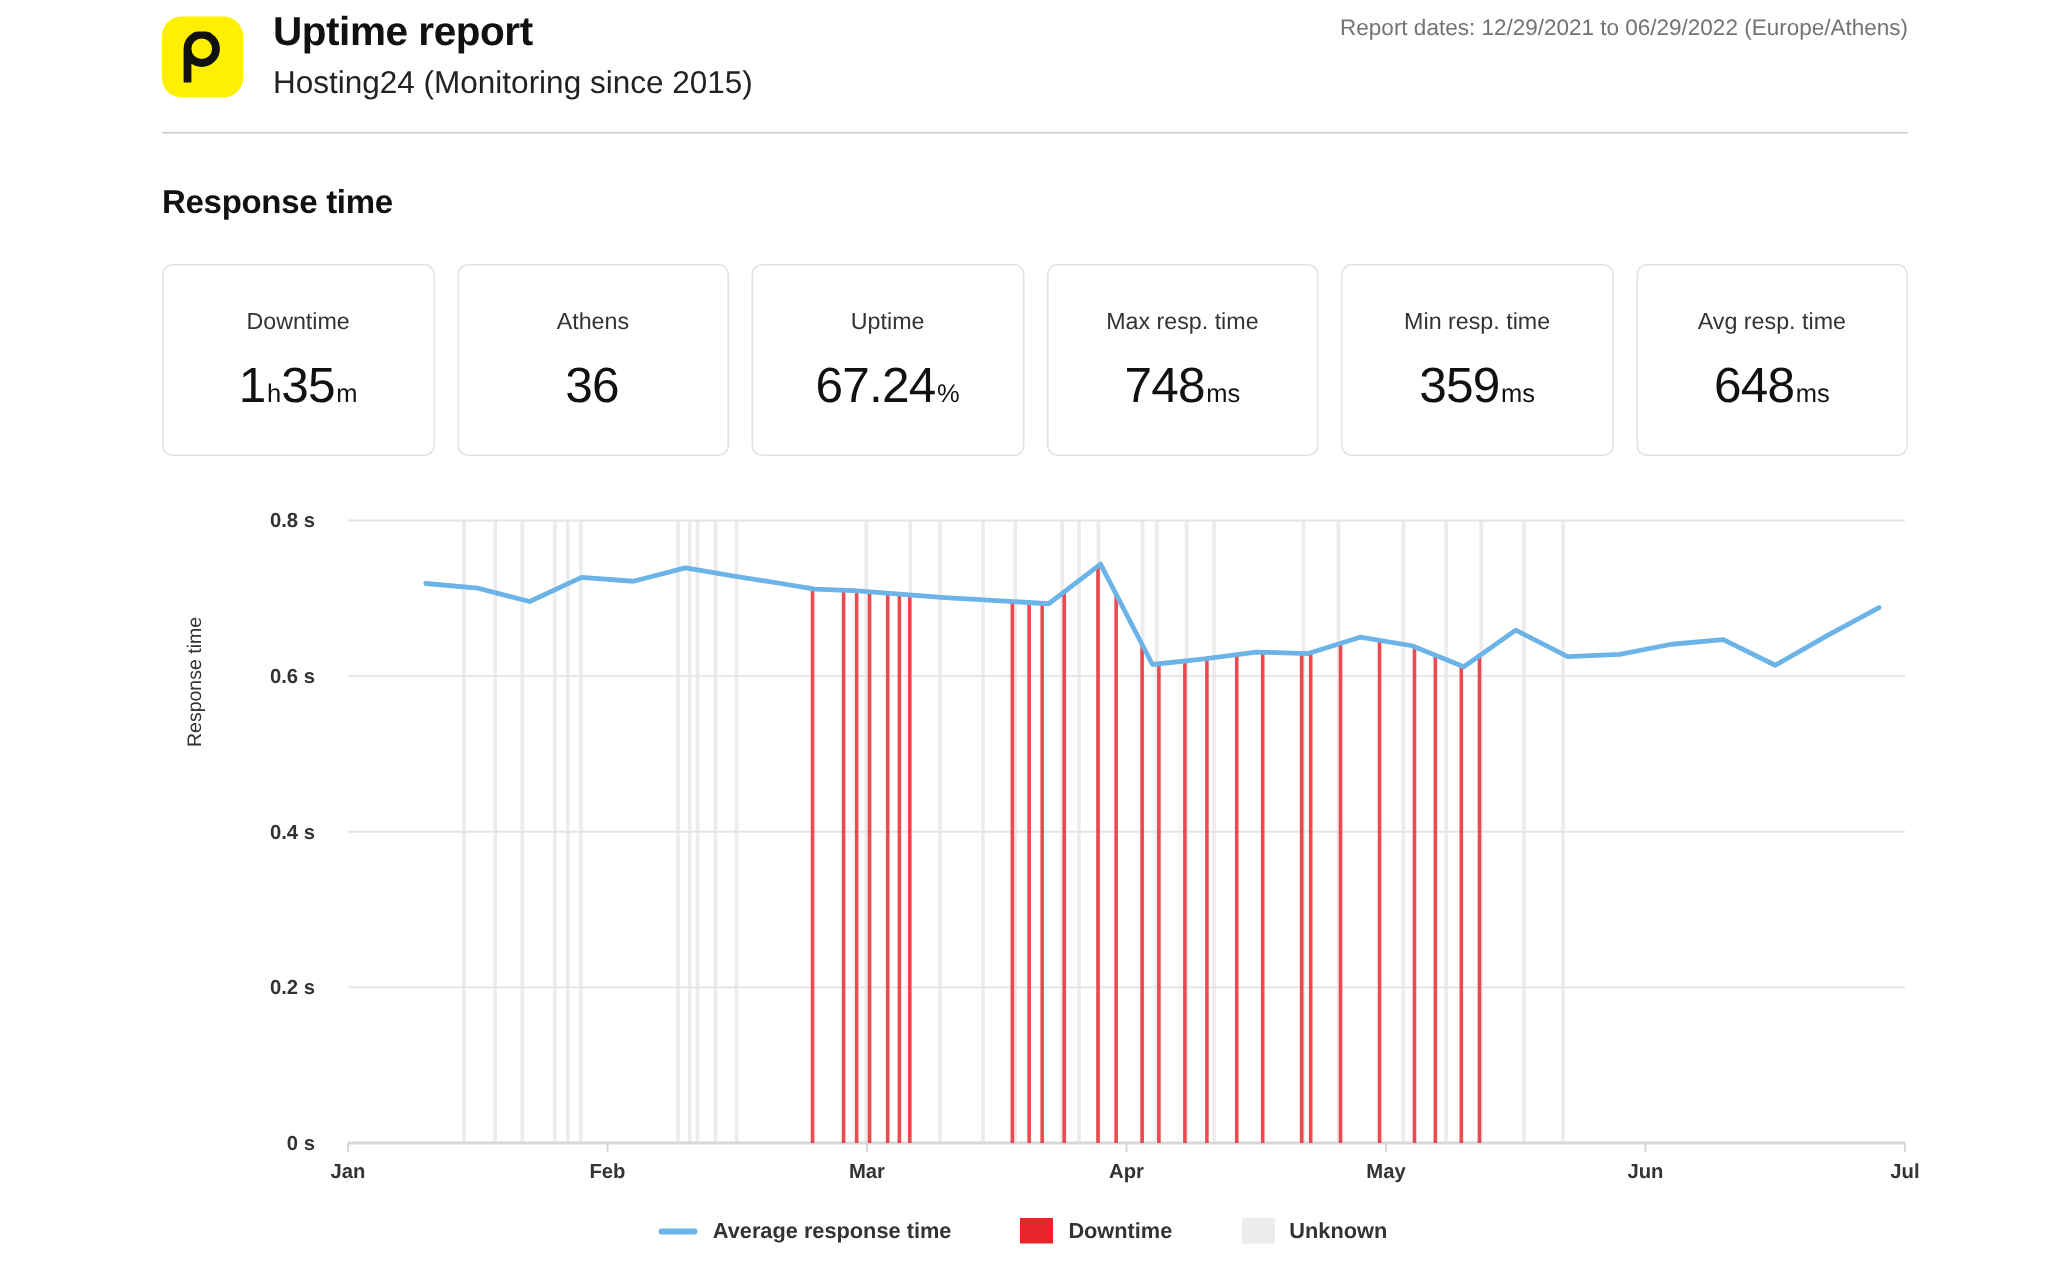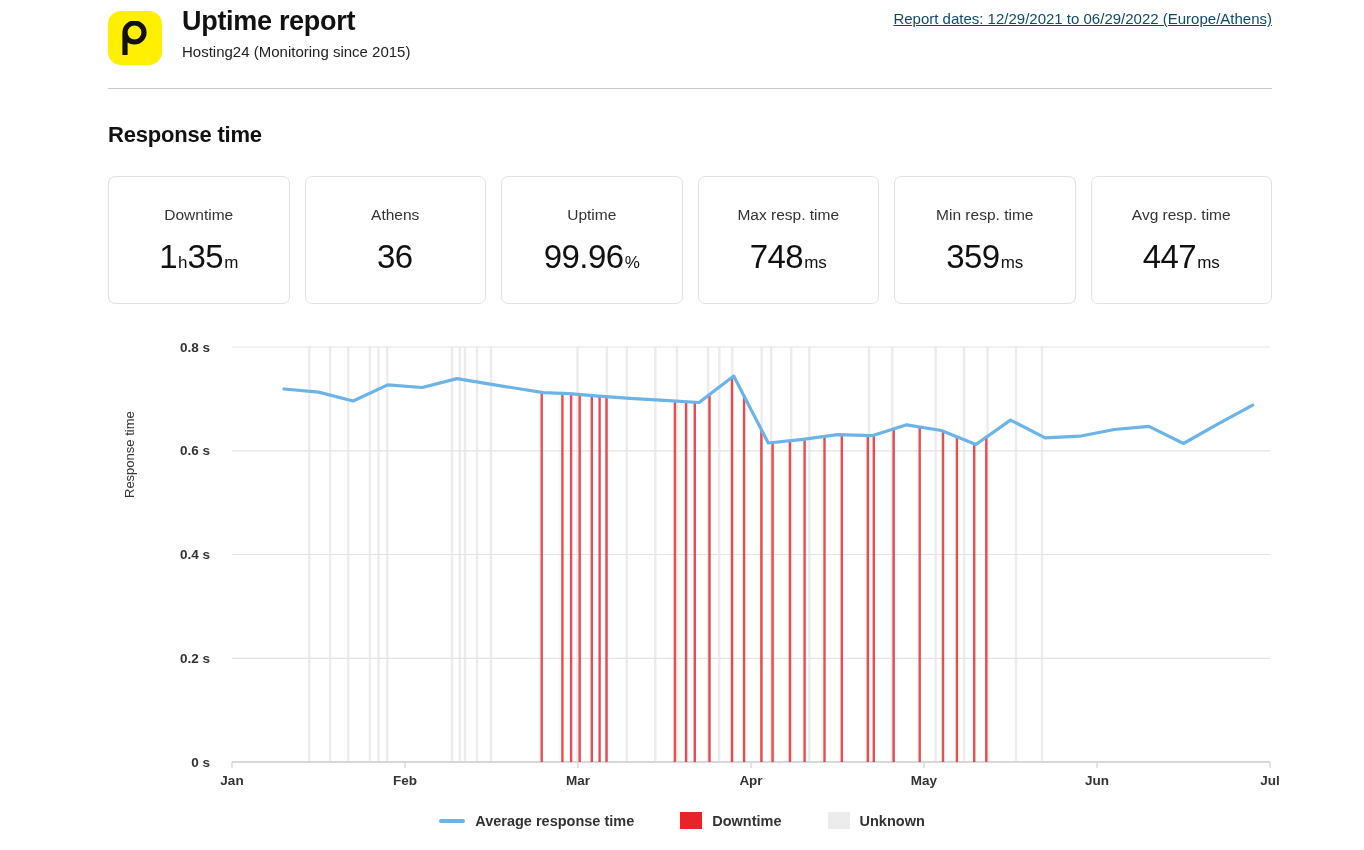--- a/index.html
+++ b/index.html
@@ -24,25 +24,25 @@
     display: flex; align-items: center; justify-content: center;
     flex: 0 0 auto;
   }
   .logo svg { display: block; }
   .title-block { margin-left: 20px; margin-top: 6px; flex: 0 0 auto; }
   .app-title {
     font-size: 27px; font-weight: bold; letter-spacing: -0.3px;
     color: #111111; line-height: 1.15; margin: 0;
   }
   .app-subtitle {
-    font-size: 15px; color: #222222; margin-top: 6px; line-height: 1.2;
+    font-size: 21px; color: #222222; margin-top: 6px; line-height: 1.2;
   }
   .report-dates {
     margin-left: auto; margin-top: 10px;
-    font-size: 15px; color: #0c4a6e; white-space: nowrap; text-decoration: underline;
+    font-size: 15px; color: #737373; white-space: nowrap;
   }
   .divider {
     position: absolute; left: 108px; top: 88px; width: 1164px;
     height: 1px; background: #c9c9c9;
   }
 
   
   .section-title {
     position: absolute; left: 108px; top: 122px;
     font-size: 22px; font-weight: bold; color: #111111;
@@ -125,42 +125,42 @@
     <div class="card">
       <div class="card-label">Athens</div>
       <div class="card-value">
         <span>36</span>
           <span class="unit"></span>
       </div>
     </div>
     <div class="card">
       <div class="card-label">Uptime</div>
       <div class="card-value">
-        <span>99.96</span>
+        <span>67.24</span>
           <span class="unit">%</span>
       </div>
     </div>
     <div class="card">
       <div class="card-label">Max resp. time</div>
       <div class="card-value">
         <span>748</span>
           <span class="unit">ms</span>
       </div>
     </div>
     <div class="card">
       <div class="card-label">Min resp. time</div>
       <div class="card-value">
         <span>359</span>
           <span class="unit">ms</span>
       </div>
     </div>
     <div class="card">
       <div class="card-label">Avg resp. time</div>
       <div class="card-value">
-        <span>447</span>
+        <span>648</span>
           <span class="unit">ms</span>
       </div>
     </div>
   </div>
 
   <div class="chart-area">
     <svg class="chart-svg" id="chart" width="1364" height="470">
         <rect x="296.1" y="17" width="2.4" height="415" fill="#ececec"></rect>
         <rect x="316.9" y="17" width="2.4" height="415" fill="#ececec"></rect>
         <rect x="335.0" y="17" width="2.4" height="415" fill="#ececec"></rect>

